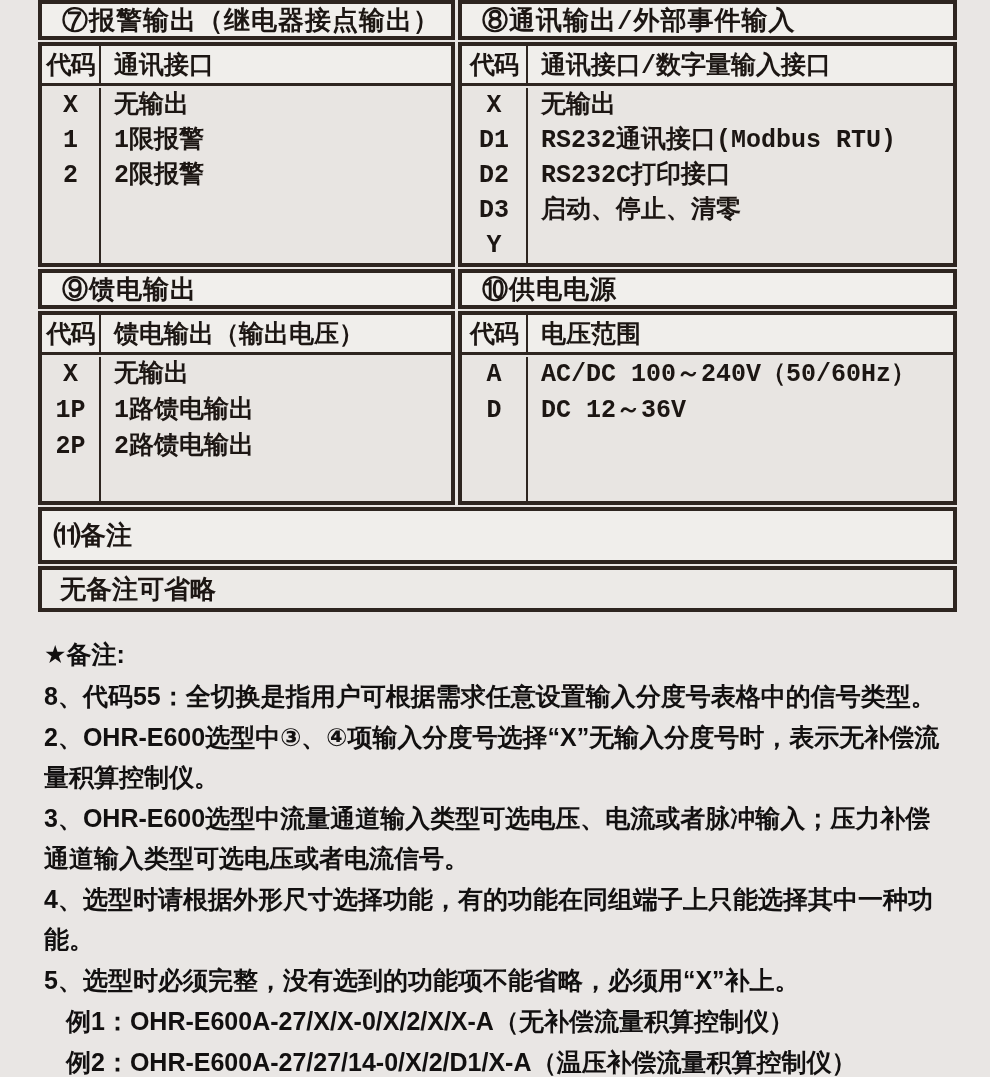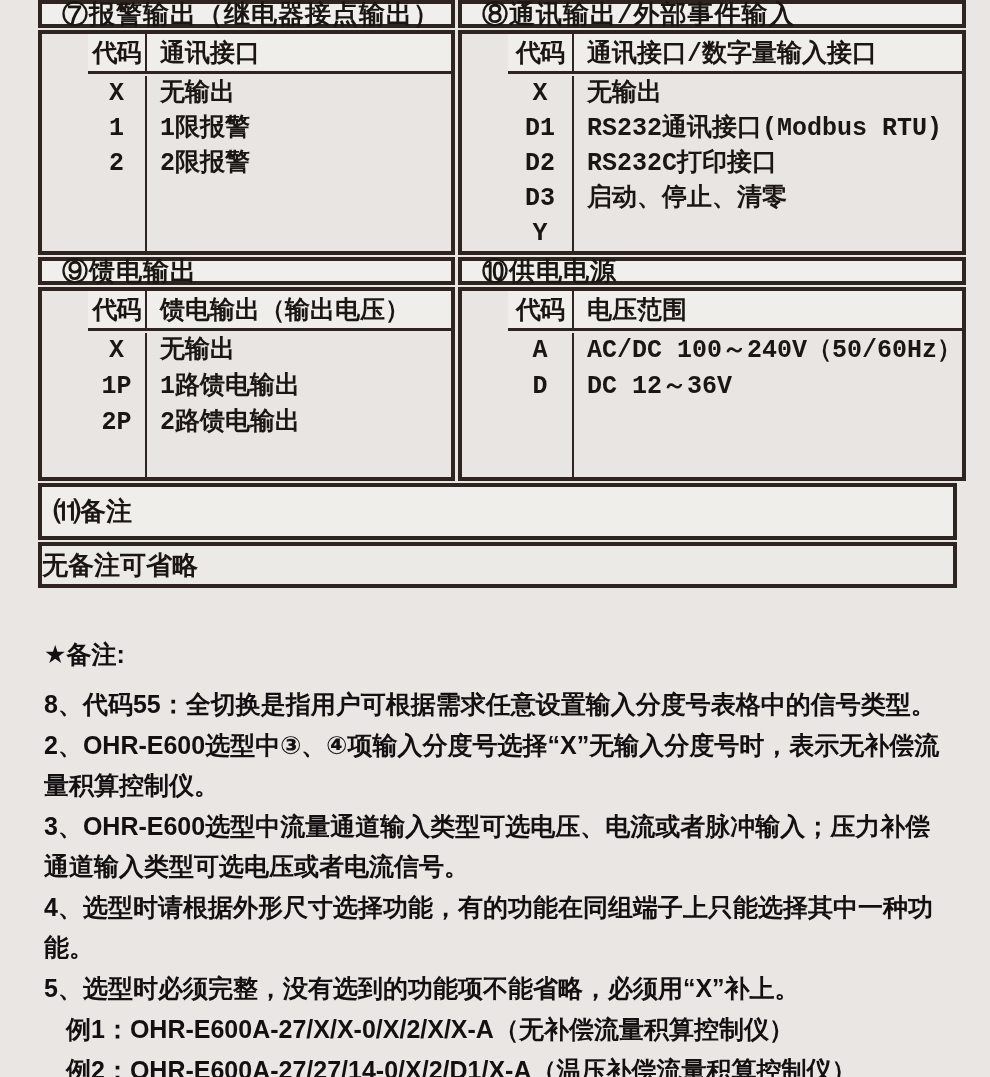--- a/index.html
+++ b/index.html
@@ -20,37 +20,36 @@
     grid-template-columns:417px 1fr;
     column-gap:3px;
     row-gap:2px;
   }
   .box{
     border:4px solid #2e2520;
     background:#efedeb;
     box-sizing:border-box;
   }
   .title-box{
-    height:28px;
+    height:40px;
     display:flex;align-items:center;
     padding-left:20px;
     font-family:"Liberation Mono","DejaVu Sans Mono",monospace;
     font-weight:bold;
     font-size:26px;
     letter-spacing:1px;
     background:#f1efec;
     white-space:nowrap;
   }
   .table-box{
     background:#e8e5e2;
     display:flex;flex-direction:column;
     font-family:"Liberation Mono","DejaVu Sans Mono",monospace;
     font-weight:bold;
     font-size:25px;
-    padding-left:46px;
   }
   .thead{
     display:flex;
     height:37px;
     border-bottom:3px solid #2e2520;
     background:#f0eeeb;
     align-items:center;
     white-space:nowrap;
   }
   .tbody{
@@ -88,33 +87,34 @@
     display:flex;align-items:center;
     padding-left:12px;
     font-family:"Liberation Mono","DejaVu Sans Mono",monospace;
     font-weight:bold;font-size:26px;
     background:#f0eeeb;
   }
   .remark-content-box{
     margin-top:2px;
     height:46px;
     display:flex;align-items:center;
+    padding-left:18px;
     font-family:"Liberation Mono","DejaVu Sans Mono",monospace;
     font-weight:bold;font-size:26px;
     background:#eceae7;
   }
   .notes{
     position:absolute;
     left:44px;top:634px;width:910px;
     font-size:25px;
     line-height:40px;
     font-weight:600;
     color:#121010;
   }
-  .notes-title{margin-bottom:10px;}
+  .notes-title{margin-bottom:2px;}
   .note-line{margin-bottom:1px;}
   .note-example{padding-left:22px;}
 </style>
 </head>
 <body>
 
 <div class="page">
   <div class="tables-area">
     <div class="grid">
 

